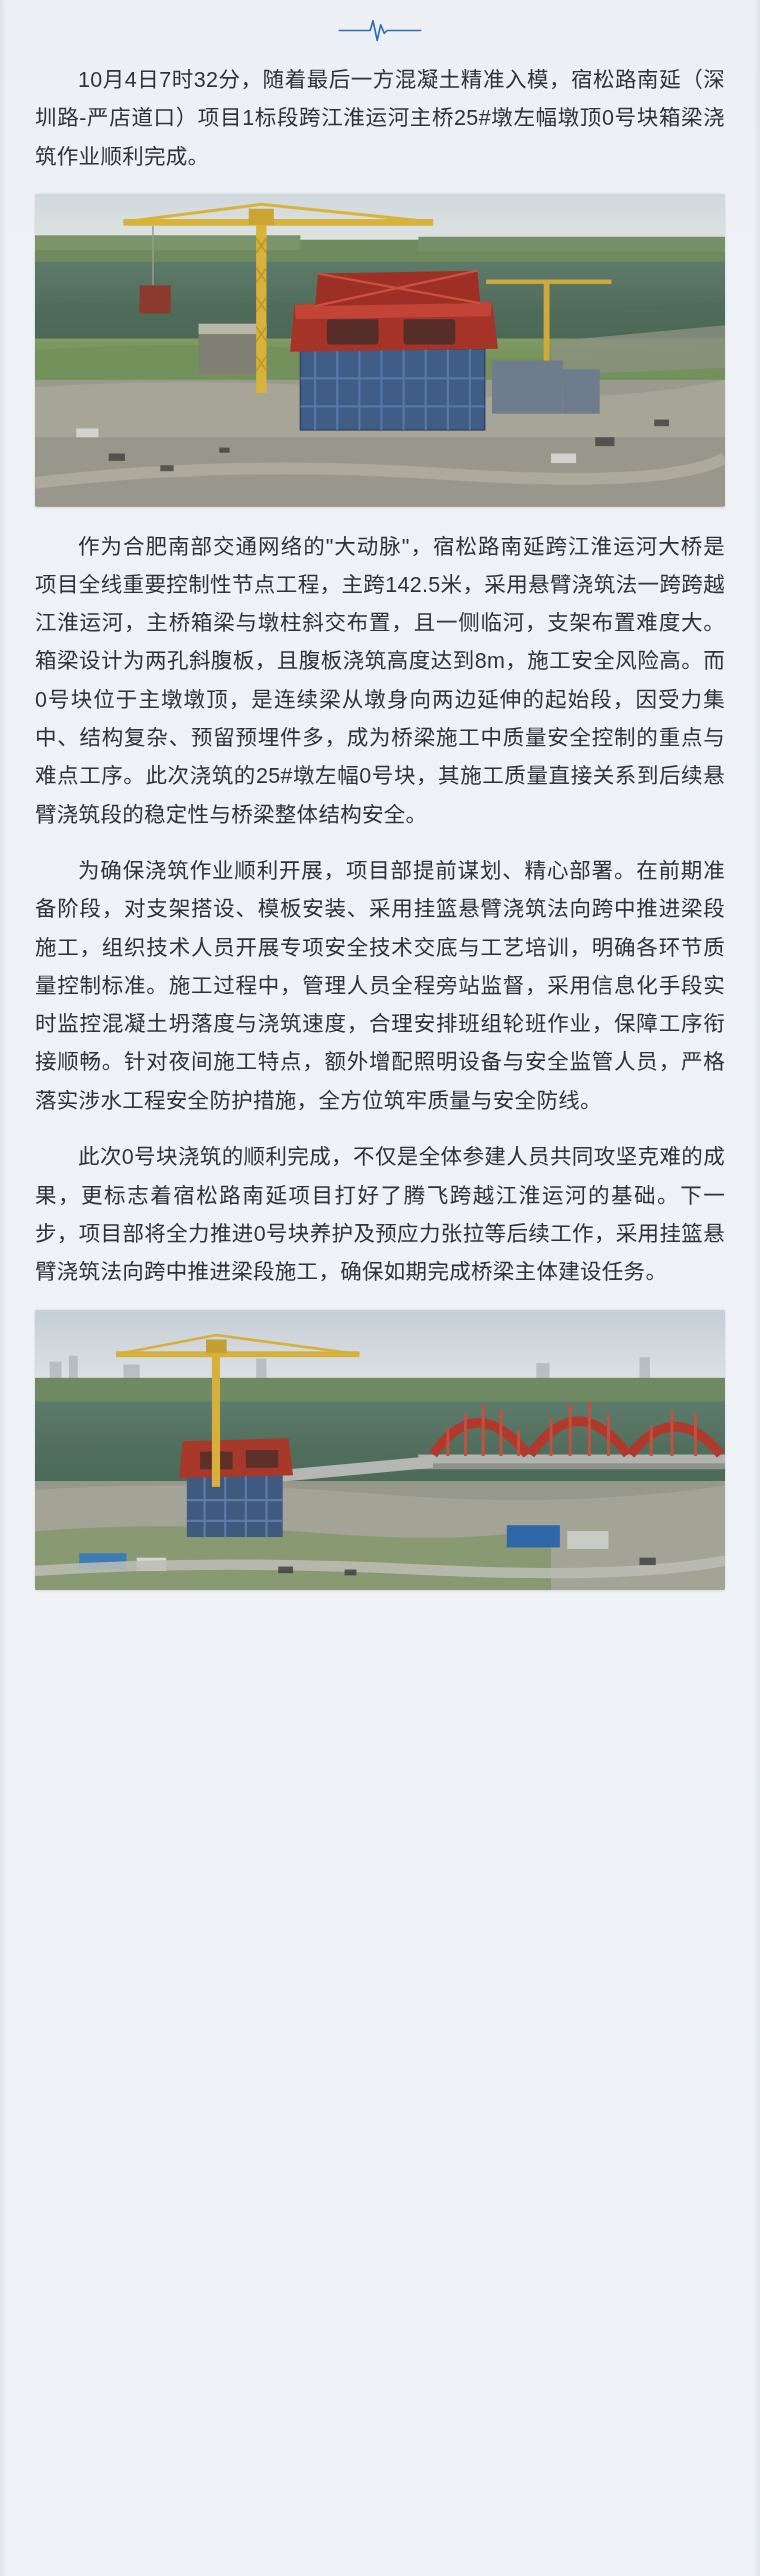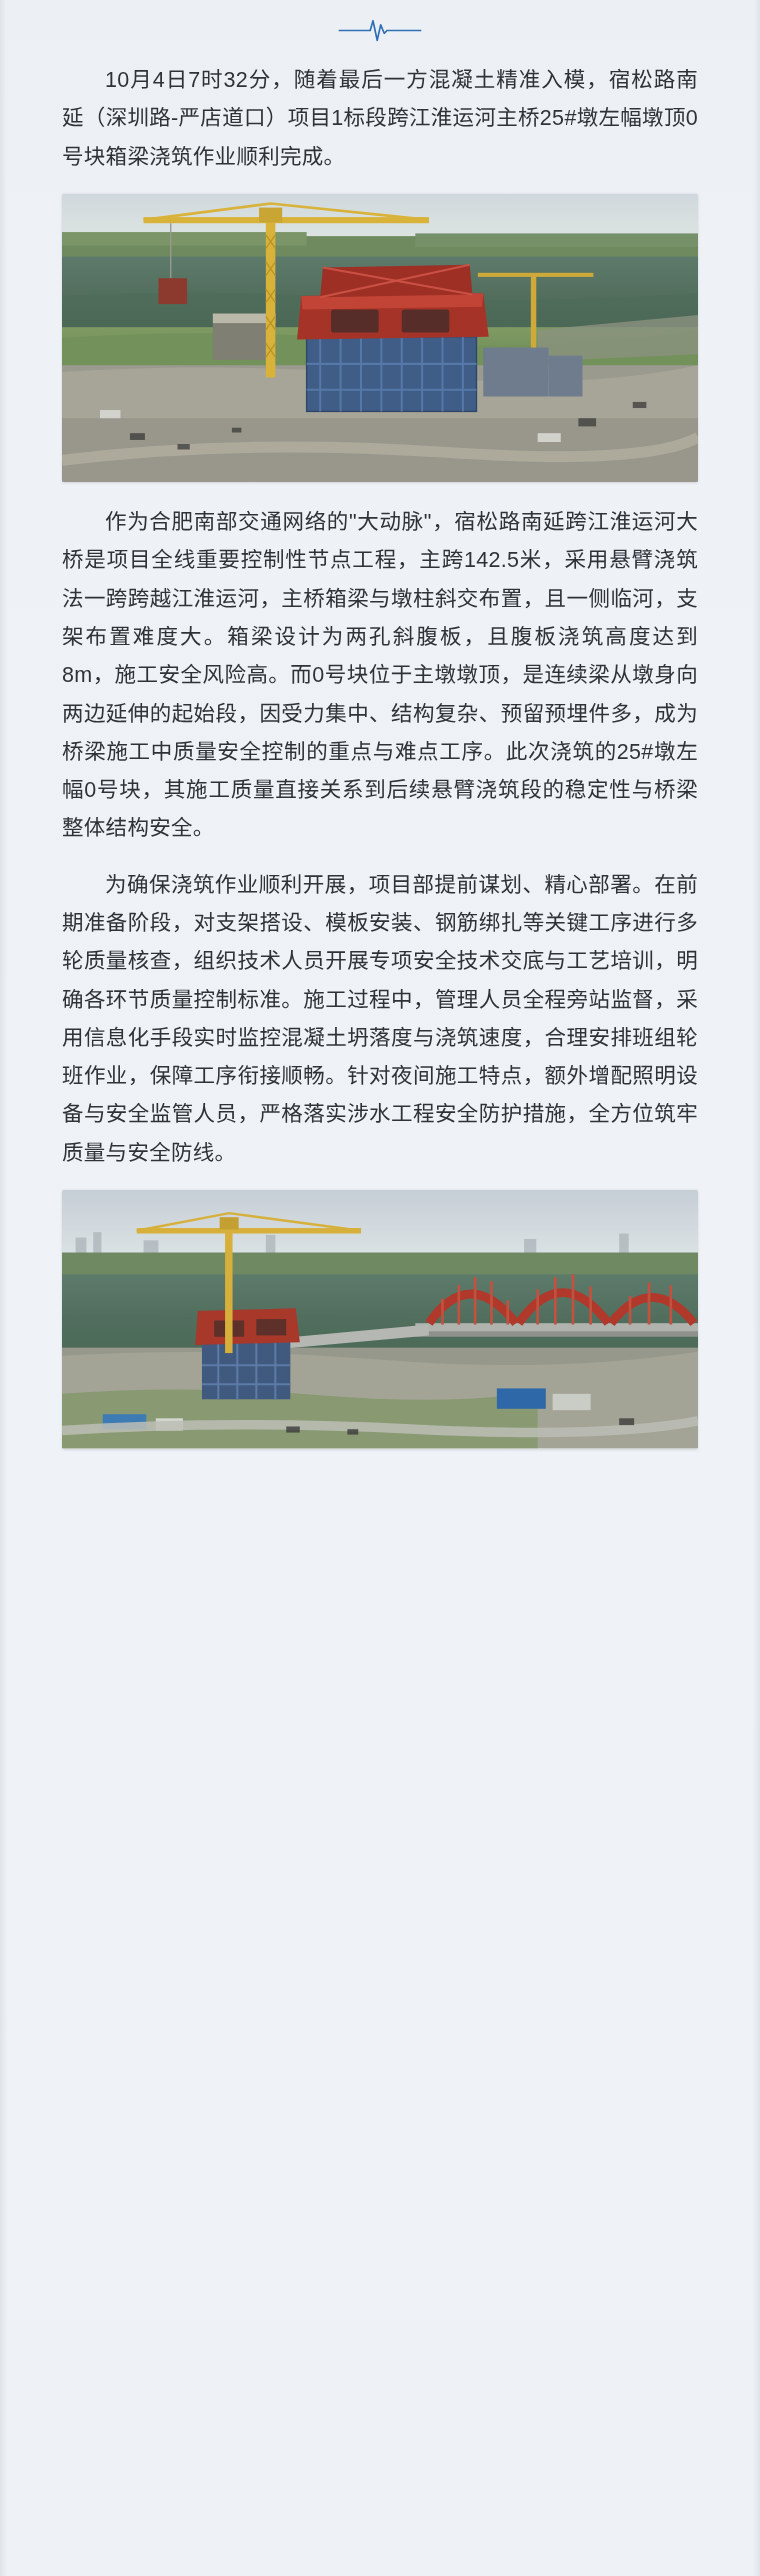--- a/index.html
+++ b/index.html
@@ -41,21 +41,21 @@
   }
   .pulse-wrap {
     width: 84px;
     height: 34px;
     display: flex;
     align-items: center;
     justify-content: center;
   }
   .content {
     position: relative;
-    padding: 0 62px;
+    padding: 0 35px;
   }
   p.para {
     margin: 0 0 18.3px 0;
     font-size: 21.5px;
     line-height: 1.78;
     color: #2f3338;
     text-align: justify;
     text-indent: 2em;
     letter-spacing: 0.3px;
   }
@@ -195,22 +195,23 @@
         </g>
         <g fill="#d8d8d4" opacity="0.9">
           <rect x="56" y="318" width="30" height="12"></rect>
           <rect x="700" y="352" width="34" height="13"></rect>
         </g>
       </svg>
     </div>
 
     <p class="para">作为合肥南部交通网络的"大动脉"，宿松路南延跨江淮运河大桥是项目全线重要控制性节点工程，主跨142.5米，采用悬臂浇筑法一跨跨越江淮运河，主桥箱梁与墩柱斜交布置，且一侧临河，支架布置难度大。箱梁设计为两孔斜腹板，且腹板浇筑高度达到8m，施工安全风险高。而0号块位于主墩墩顶，是连续梁从墩身向两边延伸的起始段，因受力集中、结构复杂、预留预埋件多，成为桥梁施工中质量安全控制的重点与难点工序。此次浇筑的25#墩左幅0号块，其施工质量直接关系到后续悬臂浇筑段的稳定性与桥梁整体结构安全。</p>
 
-    <p class="para">为确保浇筑作业顺利开展，项目部提前谋划、精心部署。在前期准备阶段，对支架搭设、模板安装、钢筋绑扎等关键工序进行多轮质量核查，组织技术人员开展专项安全技术交底与工艺培训，明确各环节质量控制标准。施工过程中，管理人员全程旁站监督，采用信息化手段实时监控混凝土坍落度与浇筑速度，合理安排班组轮班作业，保障工序衔接顺畅。针对夜间施工特点，额外增配照明设备与安全监管人员，严格落实涉水工程安全防护措施，全方位筑牢质量与安全防线。</p>
-
+    <p class="para">为确保浇筑作业顺利开展，项目部提前谋划、精心部署。在前期准备阶段，对支架搭设、模板安装、采用挂篮悬臂浇筑法向跨中推进梁段施工，组织技术人员开展专项安全技术交底与工艺培训，明确各环节质量控制标准。施工过程中，管理人员全程旁站监督，采用信息化手段实时监控混凝土坍落度与浇筑速度，合理安排班组轮班作业，保障工序衔接顺畅。针对夜间施工特点，额外增配照明设备与安全监管人员，严格落实涉水工程安全防护措施，全方位筑牢质量与安全防线。</p>
+
+    <p class="para">此次0号块浇筑的顺利完成，不仅是全体参建人员共同攻坚克难的成果，更标志着宿松路南延项目打好了腾飞跨越江淮运河的基础。下一步，项目部将全力推进0号块养护及预应力张拉等后续工作，采用挂篮悬臂浇筑法向跨中推进梁段施工，确保如期完成桥梁主体建设任务。</p>
 
     <div class="figure">
       <svg viewBox="0 0 936 380" preserveAspectRatio="none" role="img">
         <defs>
           <linearGradient id="sky2" x1="0" y1="0" x2="0" y2="1">
             <stop offset="0%" stop-color="#c6ced6"></stop>
             <stop offset="100%" stop-color="#dbe2e4"></stop>
           </linearGradient>
           <linearGradient id="water2" x1="0" y1="0" x2="0" y2="1">
             <stop offset="0%" stop-color="#5d7b6b"></stop>

